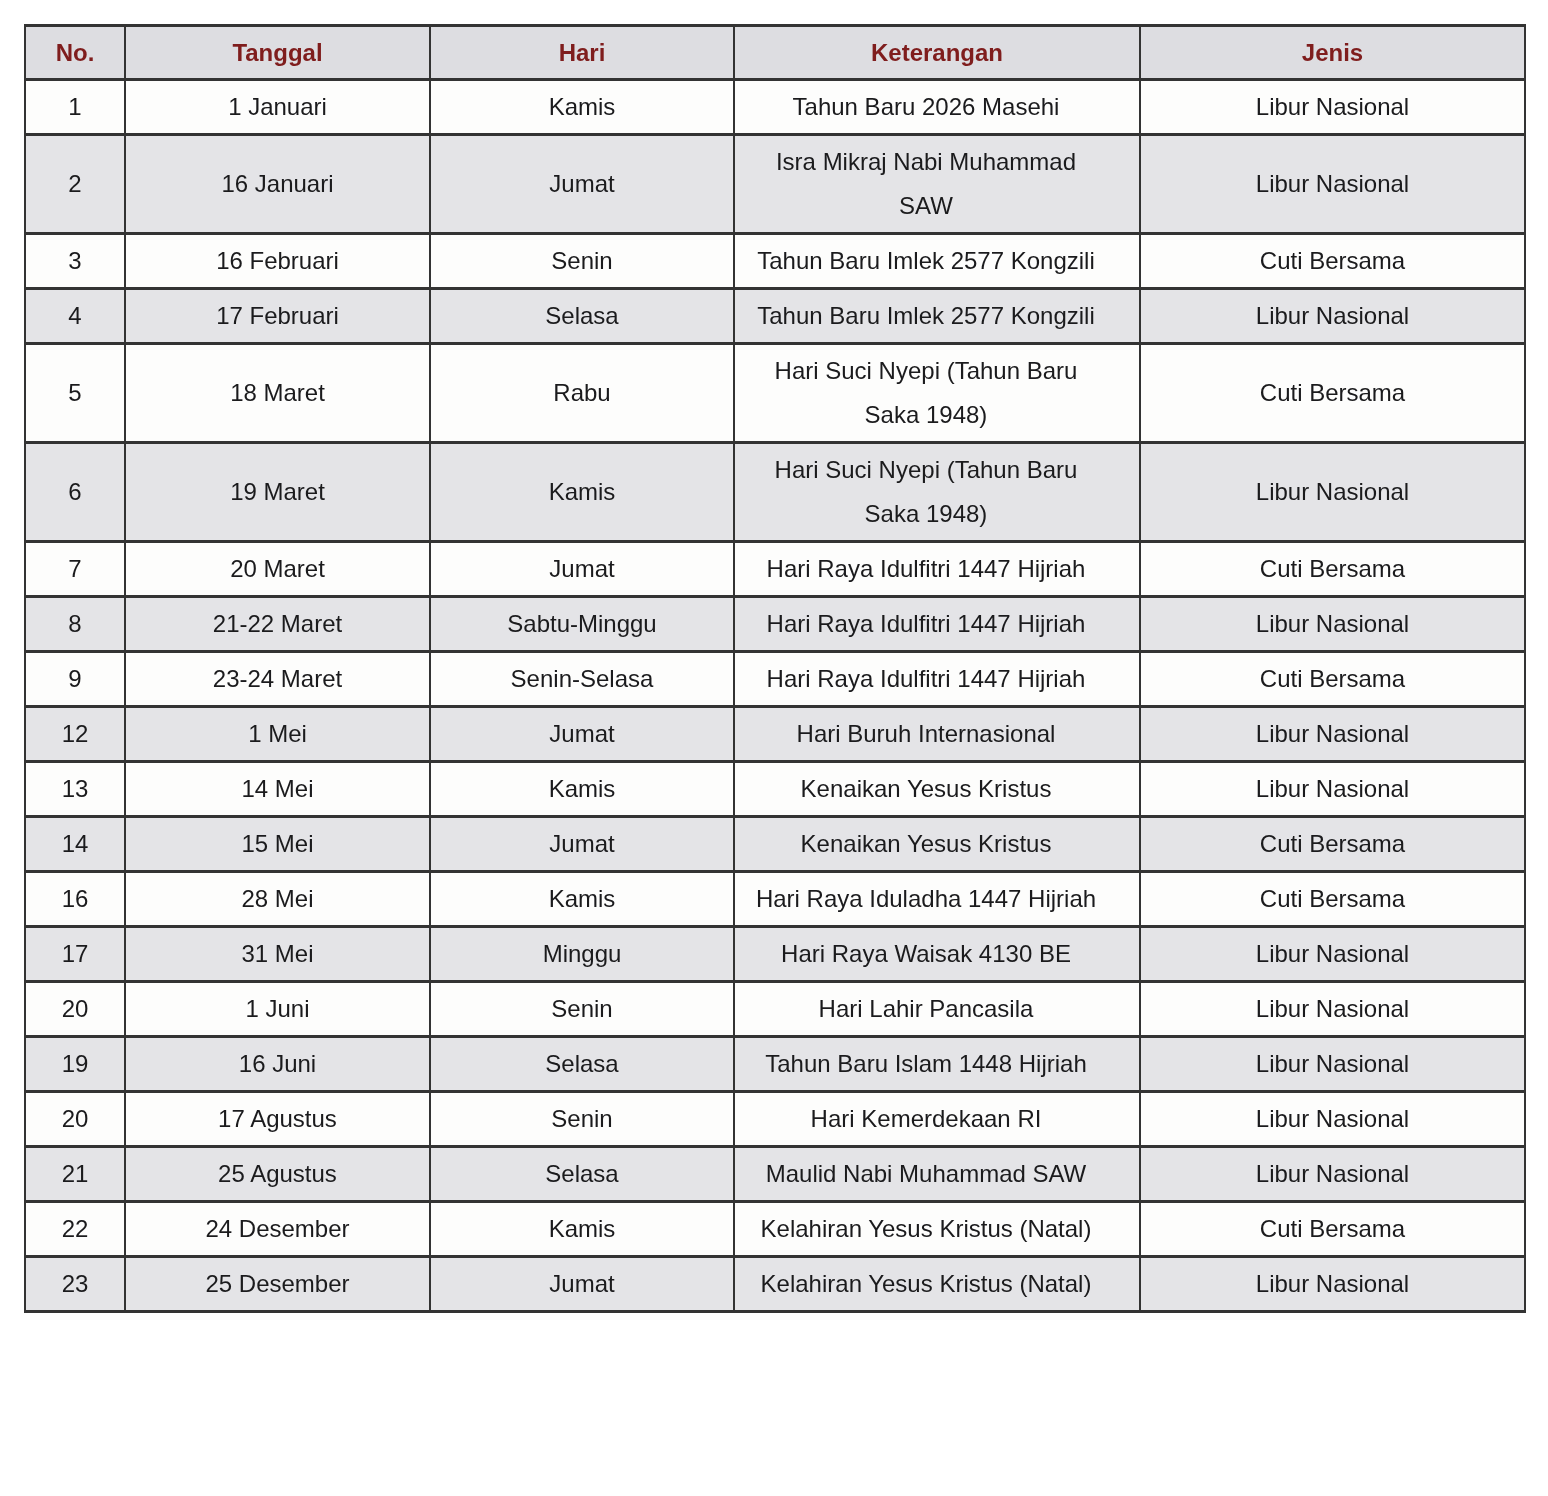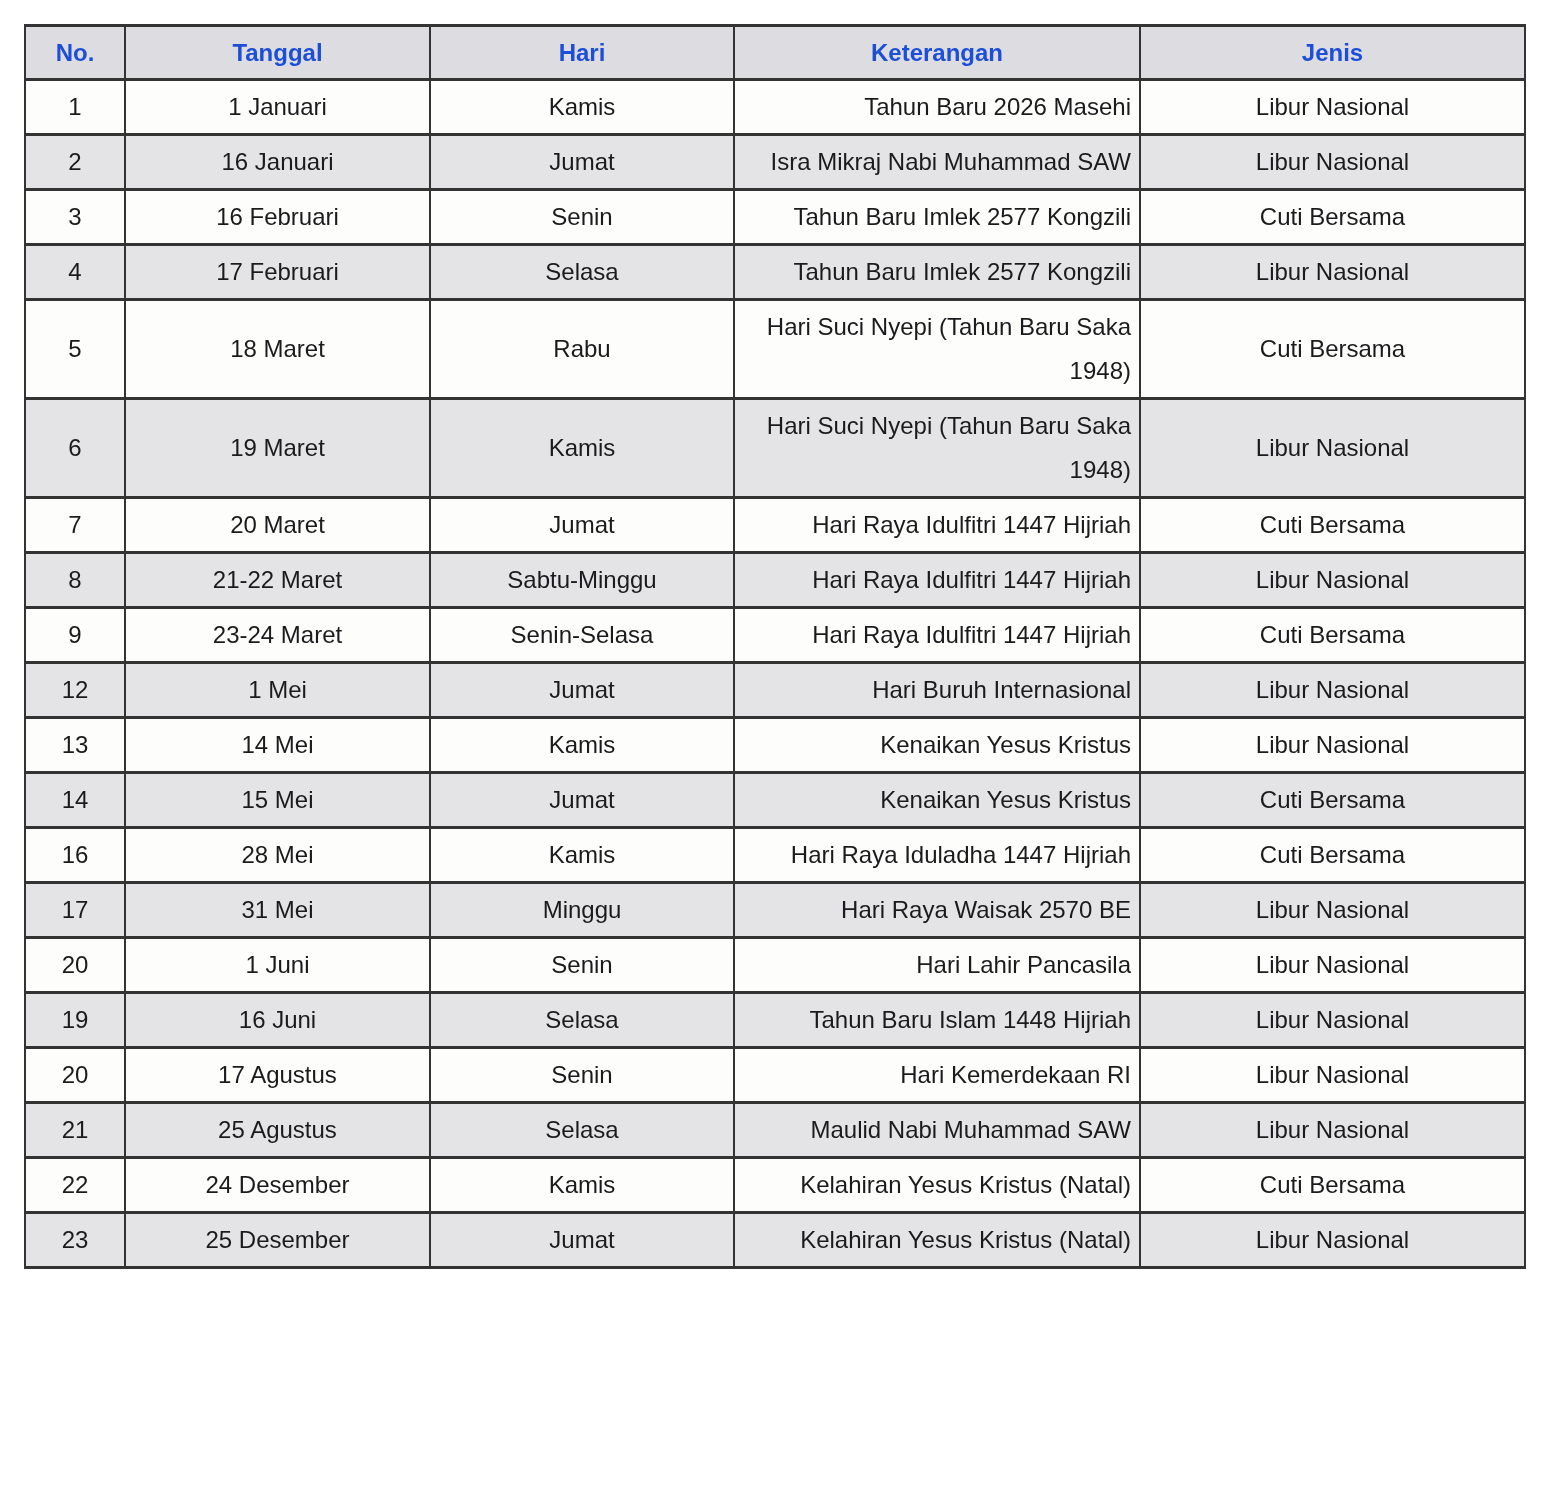--- a/index.html
+++ b/index.html
@@ -31,27 +31,28 @@
     text-align: center;
     vertical-align: middle;
     height: 54px;
     padding: 4px 8px;
     line-height: 42px;
     overflow-wrap: break-word;
   }
   thead th {
     background: var(--header-bg);
     font-weight: bold;
-    color: #1d4ed8;
+    color: #7f1d1d;
   }
   tbody tr:nth-child(odd) td { background: var(--row-bg); }
   tbody tr:nth-child(even) td { background: var(--row-alt-bg); }
   td.col-keterangan {
-    text-align: right;
+    text-align: center;
     padding-left: 12px;
+    padding-right: 34px;
     line-height: 44px;
   }
   col.c-no { width: 100px; }
   col.c-tanggal { width: 305px; }
   col.c-hari { width: 304px; }
   col.c-keterangan { width: 406px; }
   col.c-jenis { width: 385px; }
 </style>
 </head>
 <body>
@@ -179,21 +180,21 @@
     <td class="col-tanggal">28 Mei</td>
     <td class="col-hari">Kamis</td>
     <td class="col-keterangan">Hari Raya Iduladha 1447 Hijriah</td>
     <td class="col-jenis">Cuti Bersama</td>
   </tr>
 
   <tr>
     <td class="col-no">17</td>
     <td class="col-tanggal">31 Mei</td>
     <td class="col-hari">Minggu</td>
-    <td class="col-keterangan">Hari Raya Waisak 2570 BE</td>
+    <td class="col-keterangan">Hari Raya Waisak 4130 BE</td>
     <td class="col-jenis">Libur Nasional</td>
   </tr>
 
   <tr>
     <td class="col-no">20</td>
     <td class="col-tanggal">1 Juni</td>
     <td class="col-hari">Senin</td>
     <td class="col-keterangan">Hari Lahir Pancasila</td>
     <td class="col-jenis">Libur Nasional</td>
   </tr>

